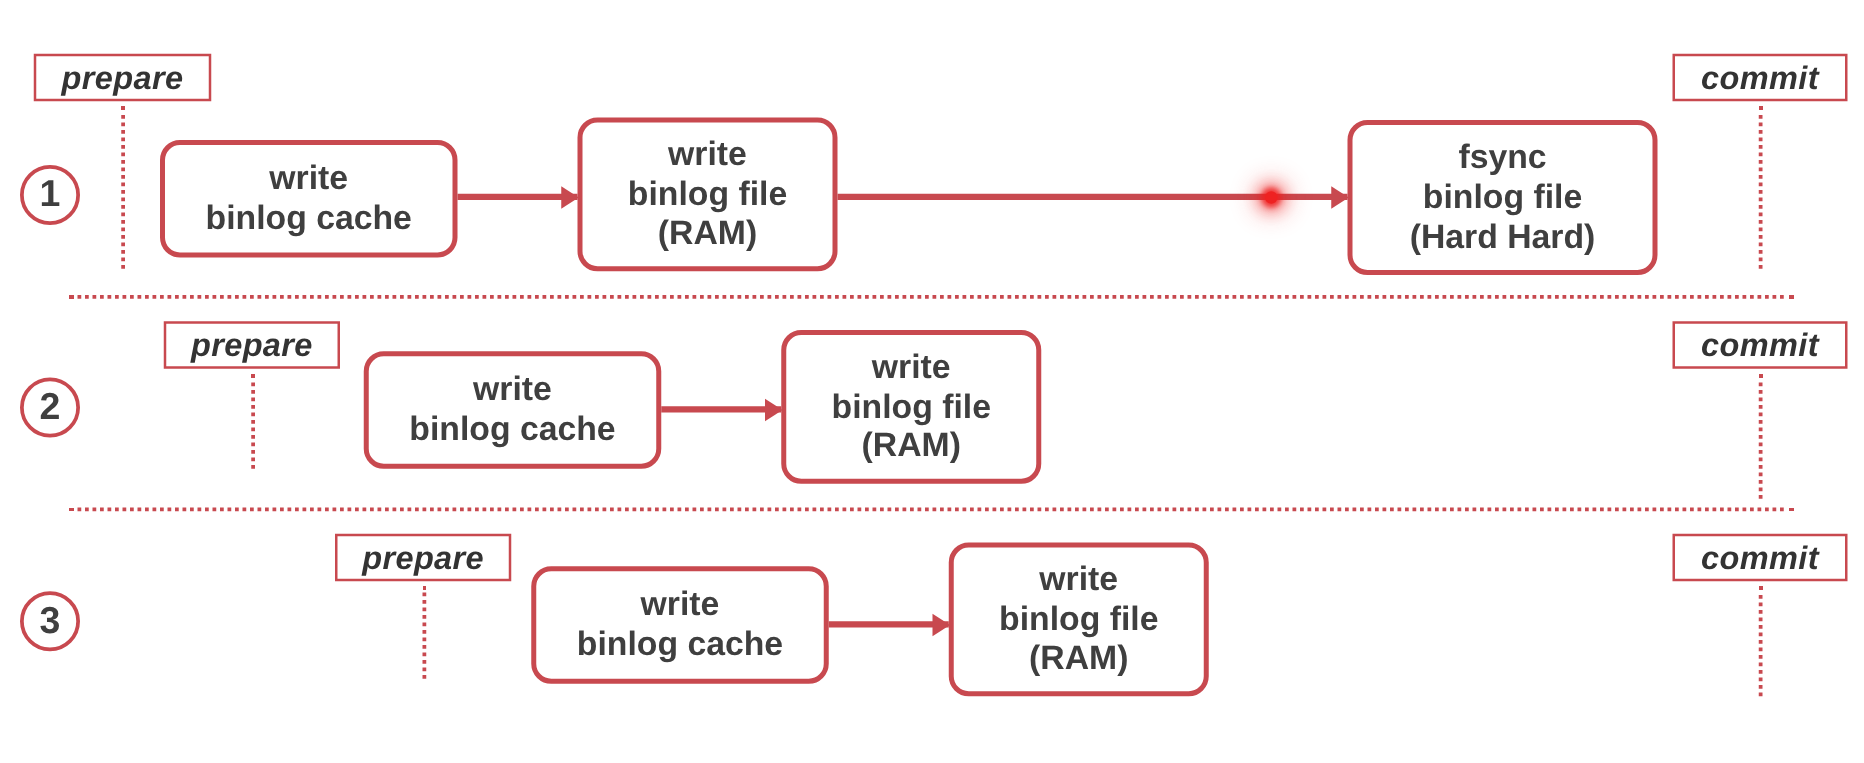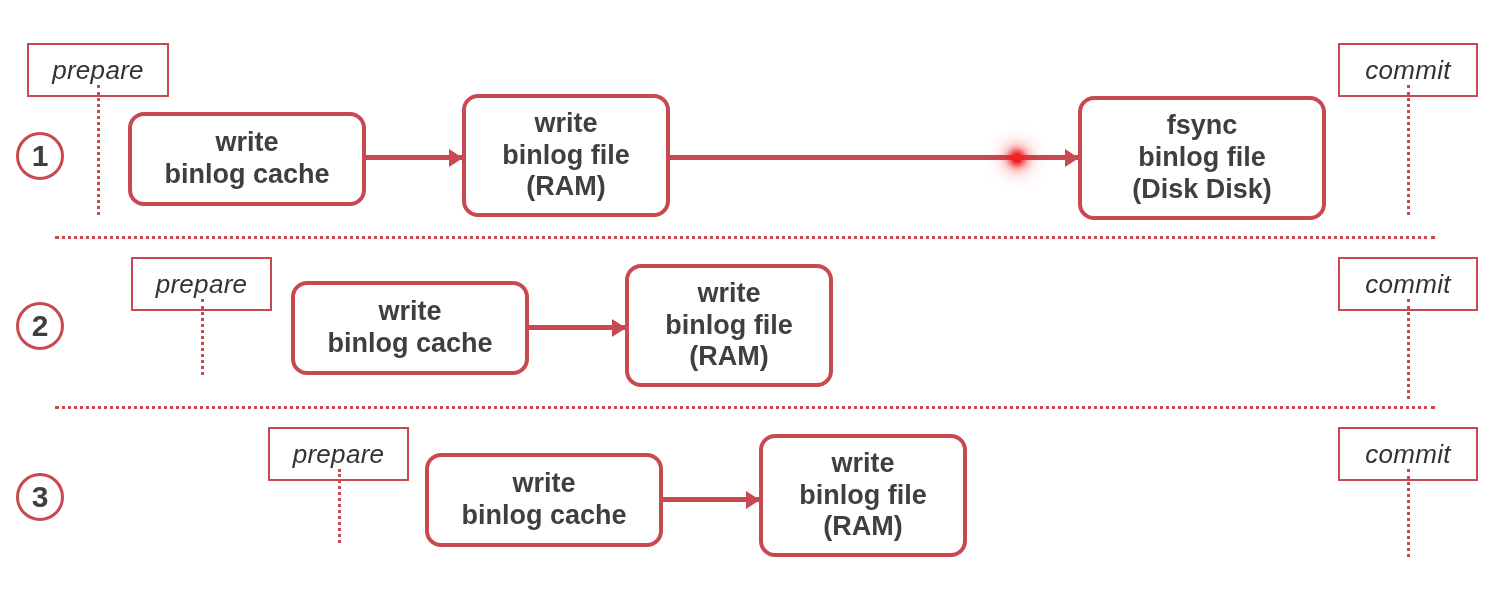--- a/index.html
+++ b/index.html
@@ -39,23 +39,23 @@
   .phase-label {
     position: absolute;
     border: 2px solid #C8494F;
     background: #ffffff;
     box-sizing: border-box;
     display: flex;
     align-items: center;
     justify-content: center;
     color: #333333;
     font-size: 26px;
-    font-weight: normal;
+    font-weight: bold;
     font-style: italic;
-    height: 54px;
+    height: 38px;
     letter-spacing: 0.3px;
   }
 
   
   .phase-drop {
     position: absolute;
     width: 0;
     border-left: 3px dotted #C8494F;
     box-sizing: border-box;
   }
@@ -151,21 +151,21 @@
     <span class="ln">binlog file</span>
     <span class="ln">(RAM)</span>
   </div>
 
   <div class="arrow" style="left:670px; top:155px; width:408px;"></div>
   <div class="cursor-dot" style="left:1012px; top:153px;"></div>
 
   <div class="proc-box" style="left:1078px; top:96px; width:248px; height:124px;">
     <span class="ln">fsync</span>
     <span class="ln">binlog file</span>
-    <span class="ln">(Disk Disk)</span>
+    <span class="ln">(Hard Hard)</span>
   </div>
 
   <div class="row-separator" style="left:55px; top:236px; width:1380px;"></div>
 
   <div class="step-circle" style="left:16px; top:302px;">
     <span>2</span>
   </div>
 
   <div class="phase-label" style="left:131px; top:257px; width:141px;">
     <span>prepare</span>

